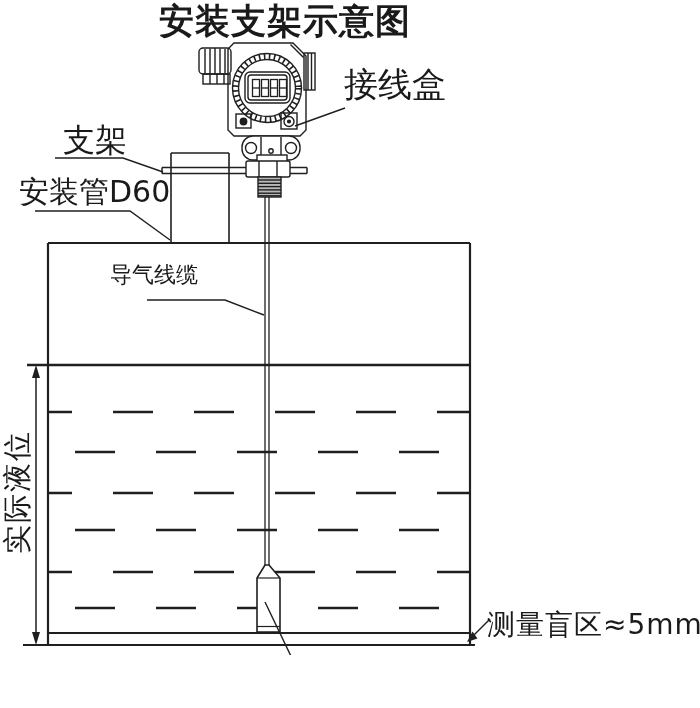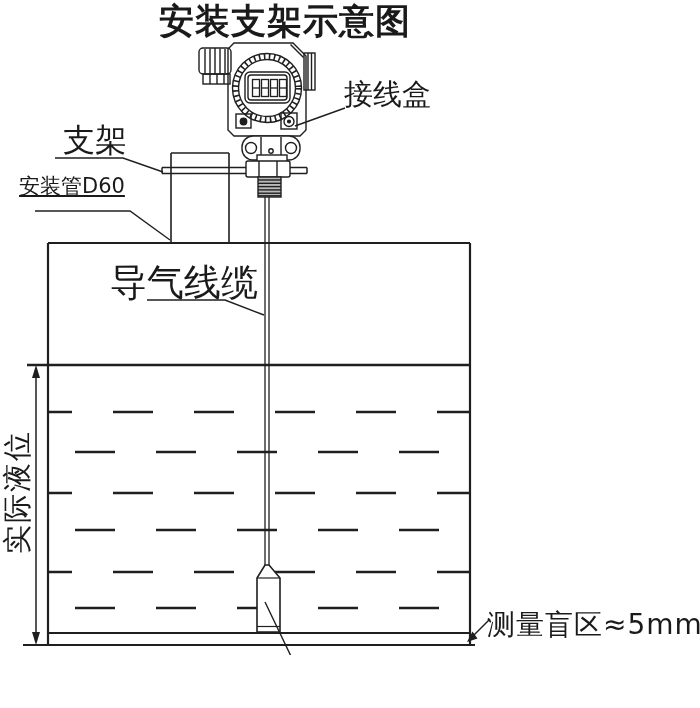--- a/index.html
+++ b/index.html
@@ -6,24 +6,24 @@
   .canvas{
     position:relative;width:700px;height:655px;background:#ffffff;
     font-family:"DejaVu Sans",sans-serif;color:#1a1a1a;overflow:hidden;
   }
   .diagram-svg{position:absolute;left:0;top:0;}
   .lbl{position:absolute;white-space:nowrap;color:#1a1a1a;line-height:1.1;}
   .title{
     left:140px;top:2px;width:290px;text-align:center;
     font-size:35px;font-weight:600;letter-spacing:1px;
   }
-  .lbl-junction{left:344px;top:79px;font-size:29px;}
+  .lbl-junction{left:344px;top:66px;font-size:34px;}
   .lbl-bracket{left:63px;top:123px;font-size:32px;}
-  .lbl-pipe{left:19px;top:175px;font-size:21px;text-decoration:underline;}
-  .lbl-aircable{left:110px;top:263px;font-size:37px;}
+  .lbl-pipe{left:19px;top:175px;font-size:30px;}
+  .lbl-aircable{left:110px;top:263px;font-size:22px;}
   .lbl-level{
     left:18px;top:492px;font-size:29px;letter-spacing:2px;
     transform:translate(-50%,-50%) rotate(-90deg);transform-origin:center;
   }
   .lbl-probe{left:317px;top:659px;font-size:30px;}
   .lbl-blind{left:487px;top:610px;font-size:28px;letter-spacing:1px;}
 </style>
 </head>
 <body>
 

